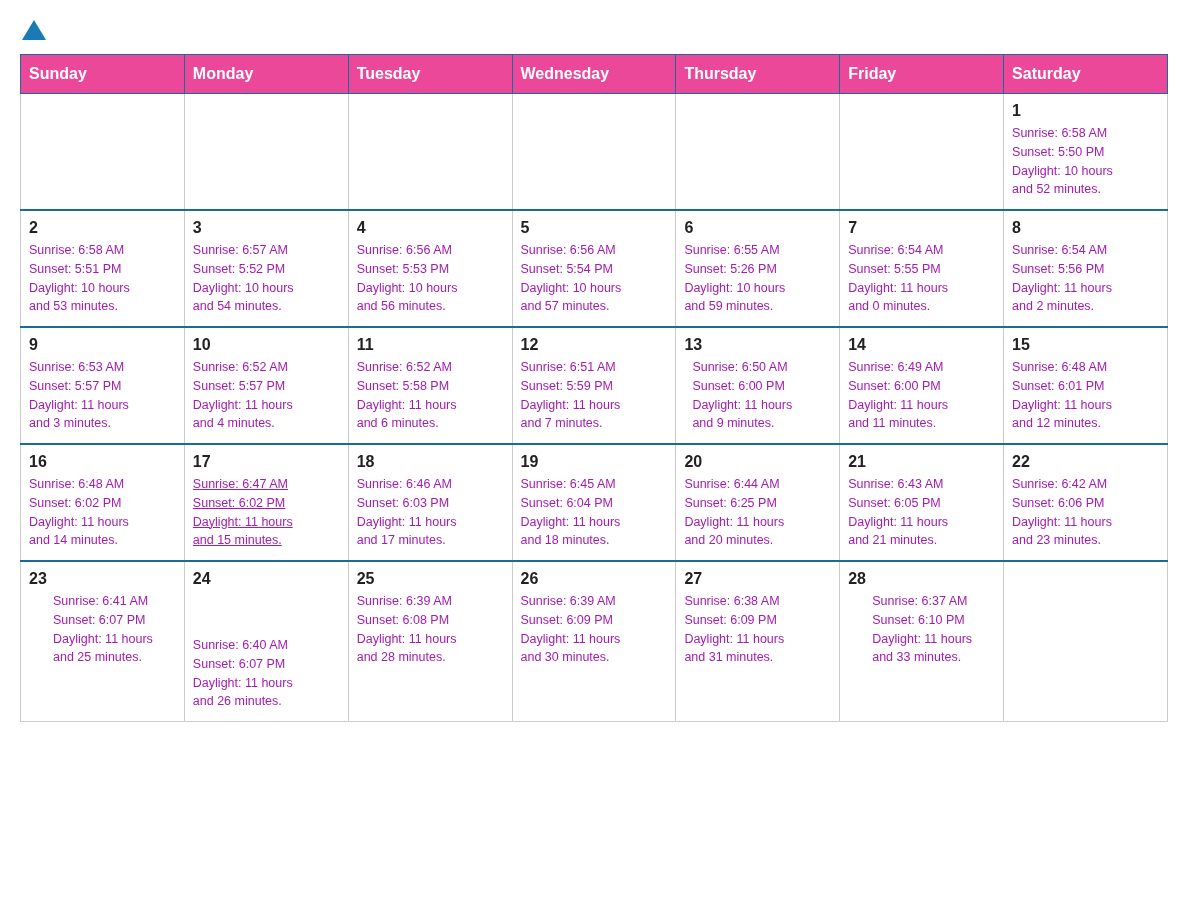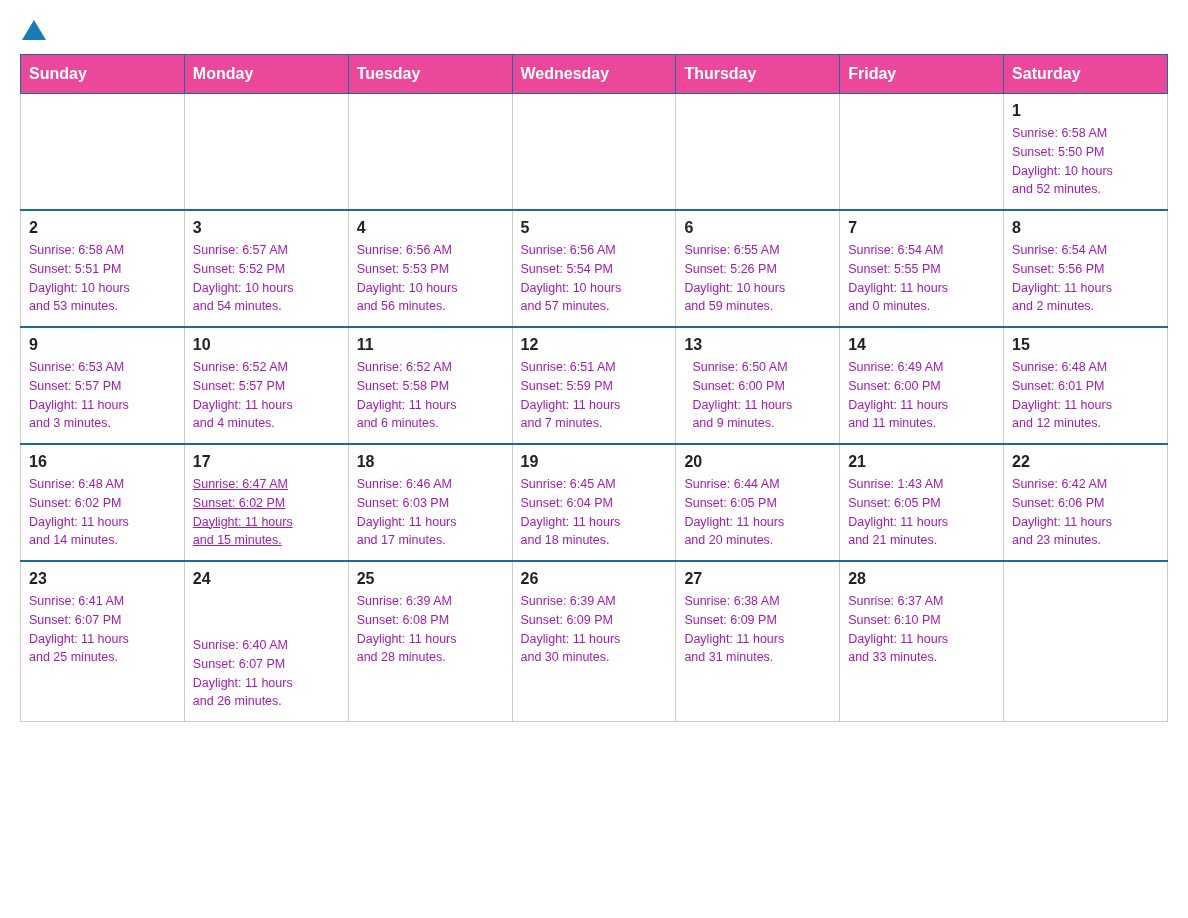--- a/index.html
+++ b/index.html
@@ -278,43 +278,43 @@
         <td>
           <span class="day-num">19</span>
           <div class="day-info" style="white-space: pre-line;">Sunrise: 6:45 AM
 Sunset: 6:04 PM
 Daylight: 11 hours
 and 18 minutes.</div>
         </td>
         <td>
           <span class="day-num">20</span>
           <div class="day-info" style="white-space: pre-line;">Sunrise: 6:44 AM
-Sunset: 6:05 PM
+Sunset: 6:25 PM
 Daylight: 11 hours
 and 20 minutes.</div>
         </td>
         <td>
           <span class="day-num">21</span>
-          <div class="day-info" style="white-space: pre-line;">Sunrise: 1:43 AM
+          <div class="day-info" style="white-space: pre-line;">Sunrise: 6:43 AM
 Sunset: 6:05 PM
 Daylight: 11 hours
 and 21 minutes.</div>
         </td>
         <td>
           <span class="day-num">22</span>
           <div class="day-info" style="white-space: pre-line;">Sunrise: 6:42 AM
 Sunset: 6:06 PM
 Daylight: 11 hours
 and 23 minutes.</div>
         </td>
       </tr>
       <tr class="row-divider">
         <td>
           <span class="day-num">23</span>
-          <div class="day-info" style="white-space: pre-line;">Sunrise: 6:41 AM
+          <div class="day-info" style="white-space: pre-line; margin-left: 24px;">Sunrise: 6:41 AM
 Sunset: 6:07 PM
 Daylight: 11 hours
 and 25 minutes.</div>
         </td>
         <td>
           <span class="day-num">24</span>
           <div class="day-info" style="white-space: pre-line; margin-top: 48px;">Sunrise: 6:40 AM
 Sunset: 6:07 PM
 Daylight: 11 hours
 and 26 minutes.</div>
@@ -335,21 +335,21 @@
         </td>
         <td>
           <span class="day-num">27</span>
           <div class="day-info" style="white-space: pre-line;">Sunrise: 6:38 AM
 Sunset: 6:09 PM
 Daylight: 11 hours
 and 31 minutes.</div>
         </td>
         <td>
           <span class="day-num">28</span>
-          <div class="day-info" style="white-space: pre-line;">Sunrise: 6:37 AM
+          <div class="day-info" style="white-space: pre-line; margin-left: 24px;">Sunrise: 6:37 AM
 Sunset: 6:10 PM
 Daylight: 11 hours
 and 33 minutes.</div>
         </td>
         <td class="empty-cell"></td>
       </tr>
     </tbody>
 </table>
 
 </body></html>

